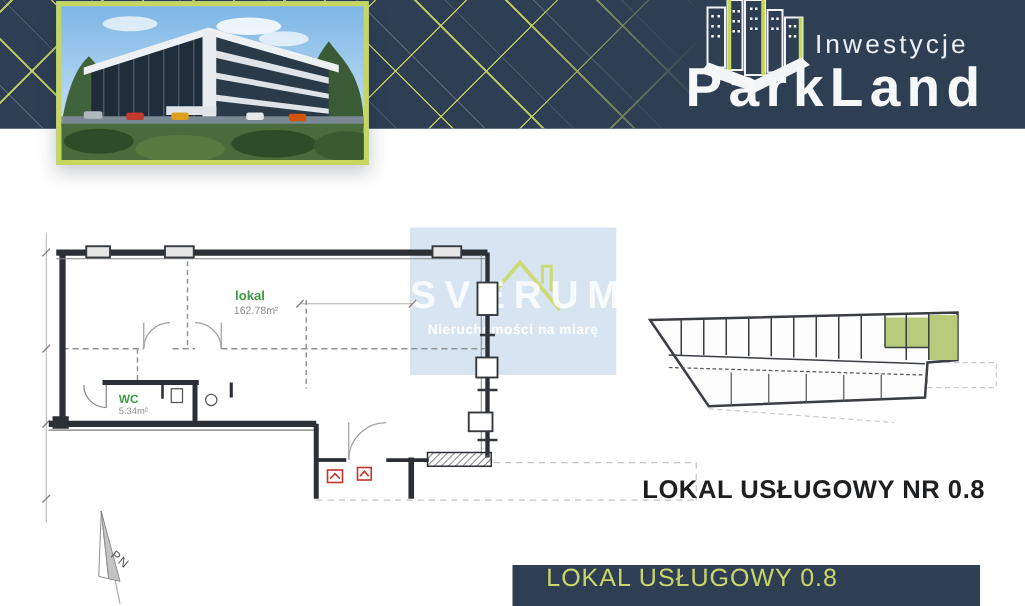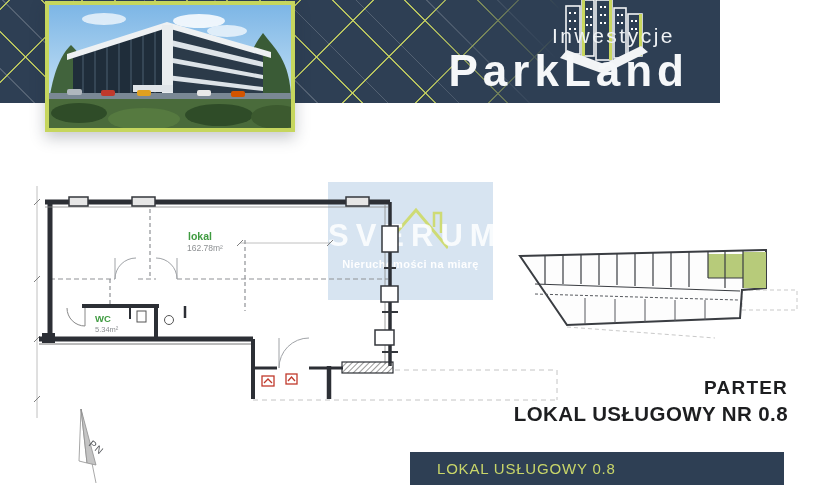--- a/index.html
+++ b/index.html
@@ -1,20 +1,20 @@
 <!DOCTYPE html>
 <html><head>
 <meta charset="utf-8">
 <style>
   html,body{margin:0;padding:0;background:#ffffff;}
   .stage{position:relative;width:820px;height:485px;background:#fff;overflow:hidden;
          font-family:"Liberation Sans",sans-serif;}
 
   
-  .header{position:absolute;left:0;top:0;width:720px;height:103px;background:#2e3f54;z-index:1;}
+  .header{position:absolute;left:0;top:0;width:820px;height:103px;background:#2e3f54;z-index:1;}
   .lattice{position:absolute;left:0;top:0;width:560px;height:103px;
     background:
       repeating-linear-gradient(45deg,transparent 0 50px, rgba(205,217,97,.85) 50px 51.4px),
       repeating-linear-gradient(-45deg,transparent 0 50px, rgba(205,217,97,.85) 50px 51.4px),
       repeating-linear-gradient(45deg,transparent 0 24px, rgba(255,255,255,.18) 24px 25px, transparent 25px 50px);
     -webkit-mask-image:linear-gradient(to right,#000 0,#000 420px,transparent 560px);
     mask-image:linear-gradient(to right,#000 0,#000 420px,transparent 560px);}
   .logo-icon{position:absolute;left:548px;top:0;width:112px;height:78px;}
   .brand-sub{position:absolute;right:45px;top:24px;color:#eef1f4;font-size:21px;
              letter-spacing:2.5px;}
@@ -40,22 +40,22 @@
   .overview-svg{position:absolute;left:505px;top:238px;z-index:3;}
   .compass-svg{position:absolute;left:55px;top:403px;z-index:3;}
 
   
   .titles{position:absolute;right:32px;top:377px;text-align:right;color:#1d1e20;z-index:3;}
   .titles .floor{font-size:19px;font-weight:700;letter-spacing:1.2px;}
   .titles .unit{font-size:20.5px;font-weight:700;letter-spacing:.4px;margin-top:3px;}
 
   
   .footer-bar{position:absolute;left:410px;top:452px;width:374px;height:33px;background:#2e3f54;
-              display:flex;align-items:center;box-sizing:border-box;padding-left:27px;z-index:5;
-              color:#c9d669;font-size:15px;letter-spacing:.8px;}
+              display:flex;align-items:flex-start;box-sizing:border-box;padding-left:27px;z-index:5;
+              color:#c9d669;font-size:20px;letter-spacing:.8px;}
   .footer-bar .gap{display:inline-block;width:15px;}
 </style>
 </head>
 <body>
 
 <div class="stage">
 
   <div class="header">
     <div class="lattice"></div>
     <svg class="logo-icon" viewBox="0 0 112 78">
@@ -298,21 +298,20 @@
   </svg>
 
   <svg class="compass-svg" width="62" height="82" viewBox="0 0 62 82">
     <line x1="26" y1="6" x2="41" y2="80" stroke="#a9a9a9" stroke-width="1"></line>
     <path d="M26,6 L24,58 L32,60 Z" fill="#ffffff" stroke="#8f8f8f" stroke-width=".8"></path>
     <path d="M26,6 L32,60 L41,62 Z" fill="#c4c4c4" stroke="#8f8f8f" stroke-width=".8"></path>
     <text x="33" y="42" transform="rotate(40 33 42)" font-size="10" fill="#55585c" letter-spacing="1">PN</text>
   </svg>
 
   <div class="titles">
-    <div class="floor">PARTER</div>
     <div class="unit">LOKAL USŁUGOWY NR 0.8</div>
   </div>
 
   <div class="footer-bar">
     <span>LOKAL USŁUGOWY 0.8</span>
     <span class="gap"></span>
   </div>
 
 </div>
 

